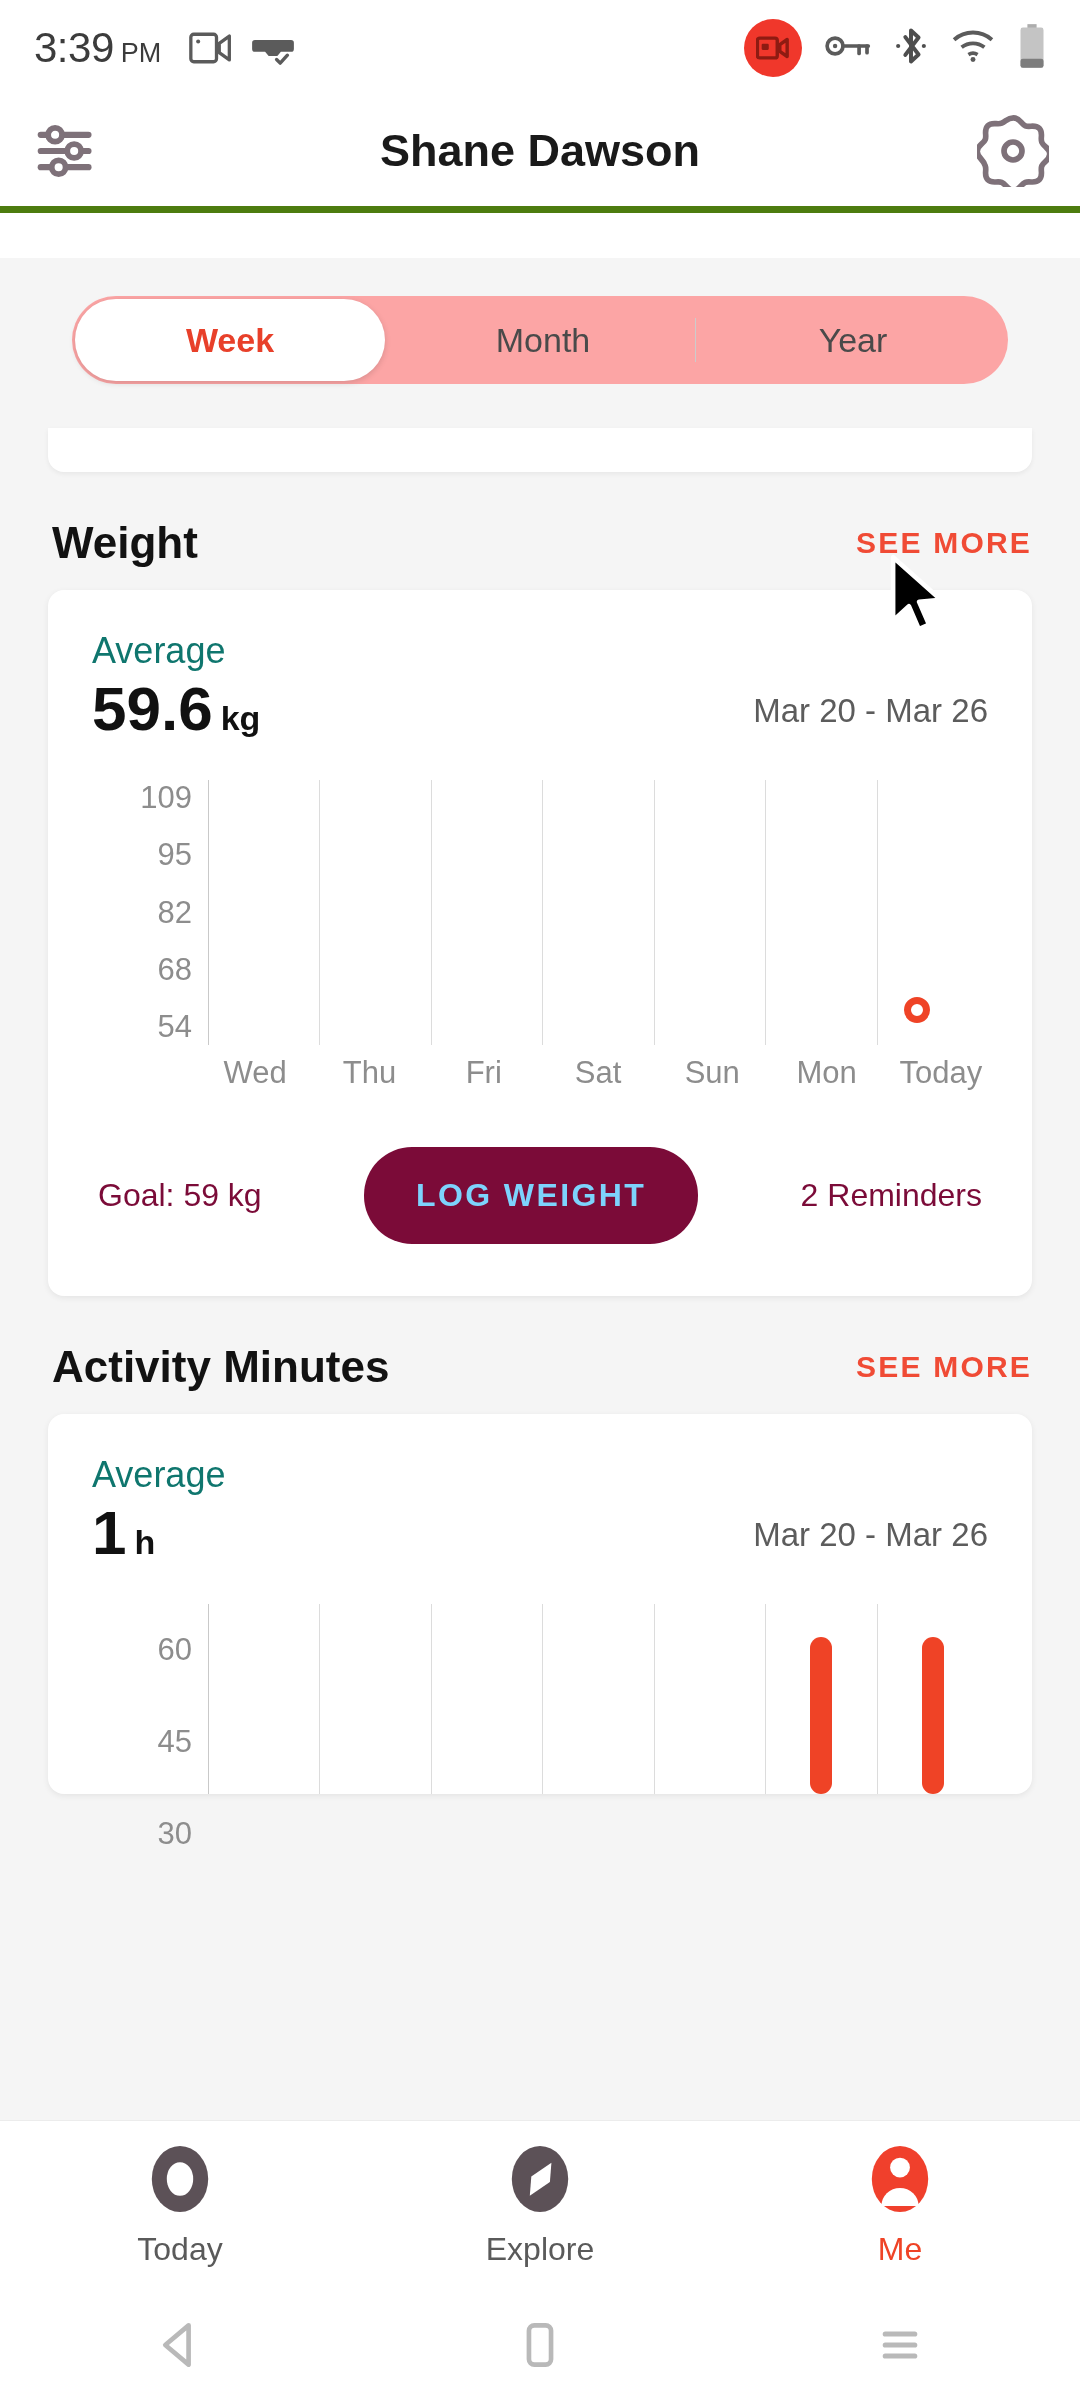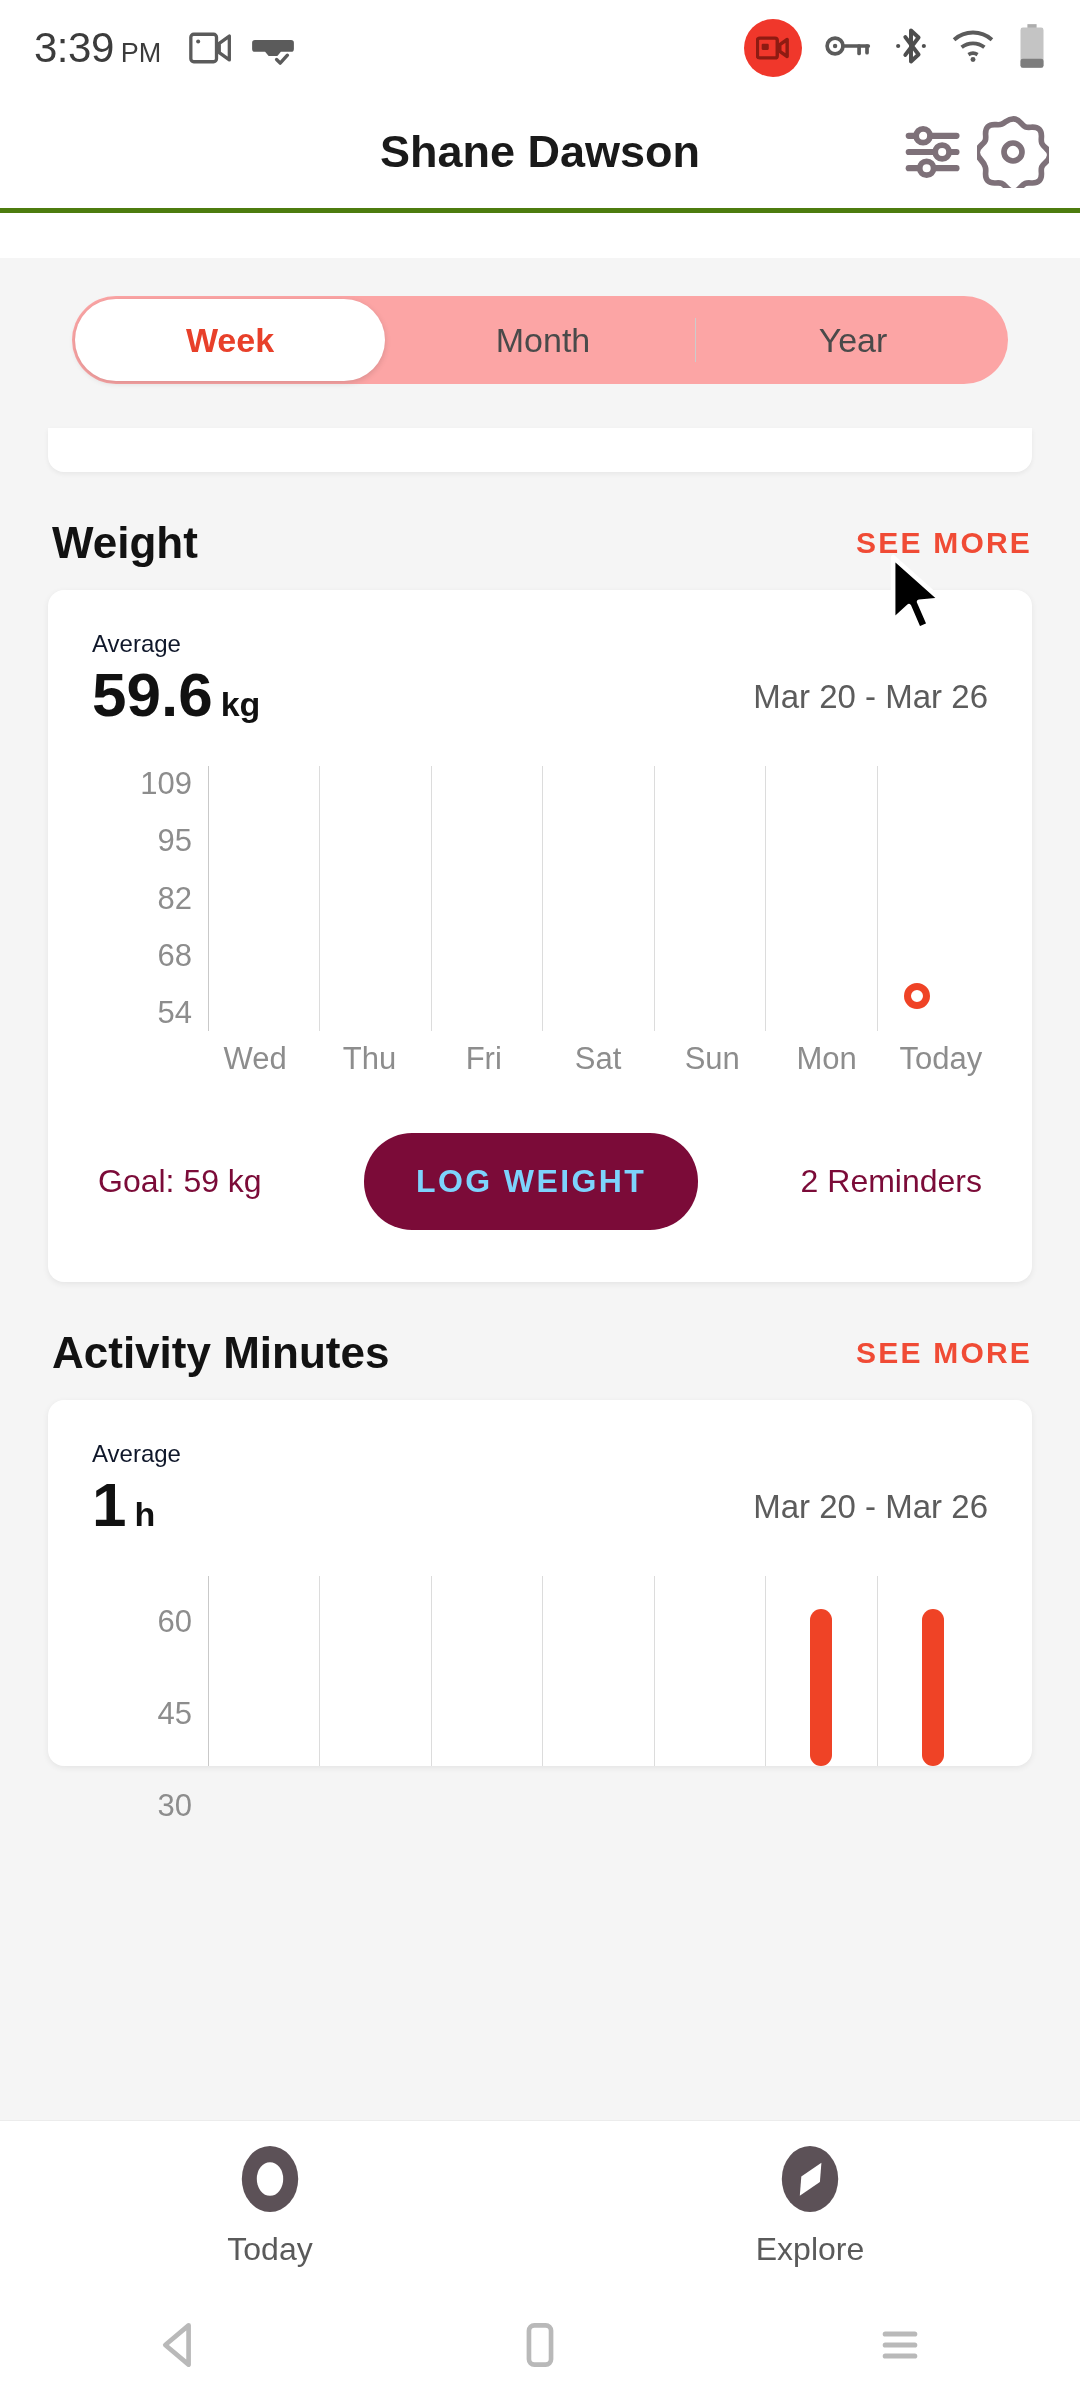--- a/index.html
+++ b/index.html
@@ -24,23 +24,23 @@
   .sb-icons-left{ display:flex; align-items:center; gap:18px; margin-left:14px; position:relative; top:3px;}
   .sb-right{ display:flex; align-items:center; gap:22px; }
   .rec-badge{
     width:58px;height:58px;border-radius:50%;
     background:#f0372b;display:flex;align-items:center;justify-content:center;
   }
 
   
   .appbar{
     height:118px; width:100%;
-    display:flex;align-items:center;justify-content:flex-end;
+    display:flex;align-items:center;justify-content:space-between;
     padding:0 28px; background:#ffffff;
-    border-bottom:5px solid #4d7c0f;
+    border-bottom:7px solid #4d7c0f;
   }
   .appbar-title{
     font-size:45px;font-weight:bold;color:#1a1a1a;
     position:absolute;left:0;right:0;text-align:center;pointer-events:none;
   }
   .icon-btn{ width:78px;height:78px;display:flex;align-items:center;justify-content:center;z-index:2;}
 
   
   .scroll{
     position:absolute;
@@ -83,21 +83,21 @@
   .sec-title{ font-size:44px;font-weight:bold;color:#121212; }
   .sec-more{ font-size:30px;font-weight:bold;color:#f04b35;letter-spacing:2.2px; }
 
   
   .card{
     margin:0 48px;background:#ffffff;border-radius:16px;
     box-shadow:0 2px 6px rgba(0,0,0,.07);
     padding:40px 44px 0 44px;
   }
   .card-top{ display:flex;align-items:flex-end;justify-content:space-between; }
-  .avg-label{ font-size:24px;color:#0f172a;margin-bottom:6px; }
+  .avg-label{ font-size:36px;color:#0f766e;margin-bottom:6px; }
   .avg-val{ font-size:62px;font-weight:bold;color:#111; line-height:1; }
   .avg-unit{ font-size:34px;font-weight:bold;color:#111;margin-left:8px; }
   .range{ font-size:33px;color:#5c5c5c;margin-bottom:10px; }
 
   
   .chart{ position:relative; margin-top:40px;margin-left:42px; }
   .chart-body{ display:flex; }
   .yaxis{
     width:74px;display:flex;flex-direction:column;justify-content:space-between;
     align-items:flex-end;padding-right:16px;
@@ -369,20 +369,30 @@
   </div>
   <div class="nav-item">
     <span>
       <svg width="66" height="72" viewBox="0 0 22 24">
         <ellipse cx="11" cy="12" rx="9.4" ry="11" fill="#5c5157"></ellipse>
         <path d="M14.8 6.6 L8.1 11.2 L7.6 17.6 L14.3 13 Z" fill="#ffffff"></path>
       </svg>
     </span>
     <span class="nav-label">Explore</span>
   </div>
+  <div class="nav-item">
+    <span>
+      <svg width="66" height="72" viewBox="0 0 22 24">
+        <ellipse cx="11" cy="12" rx="9.4" ry="11" fill="#f0402c"></ellipse>
+        <circle cx="11" cy="8.2" r="3.3" fill="#ffffff"></circle>
+        <path d="M4.8 21 a6.2 6 0 0 1 12.4 0 Z" fill="#ffffff"></path>
+      </svg>
+    </span>
+    <span class="nav-label active">Me</span>
+  </div>
 </div>
 
 <div class="sysnav">
   <div class="sys-item">
     <svg width="54" height="54" viewBox="0 0 22 22">
       <path d="M14.5 3 L5 11 L14.5 19 Z" fill="none" stroke="#b9b9b9" stroke-width="1.9" stroke-linejoin="round"></path>
     </svg>
   </div>
   <div class="sys-item">
     <svg width="54" height="54" viewBox="0 0 22 22">

